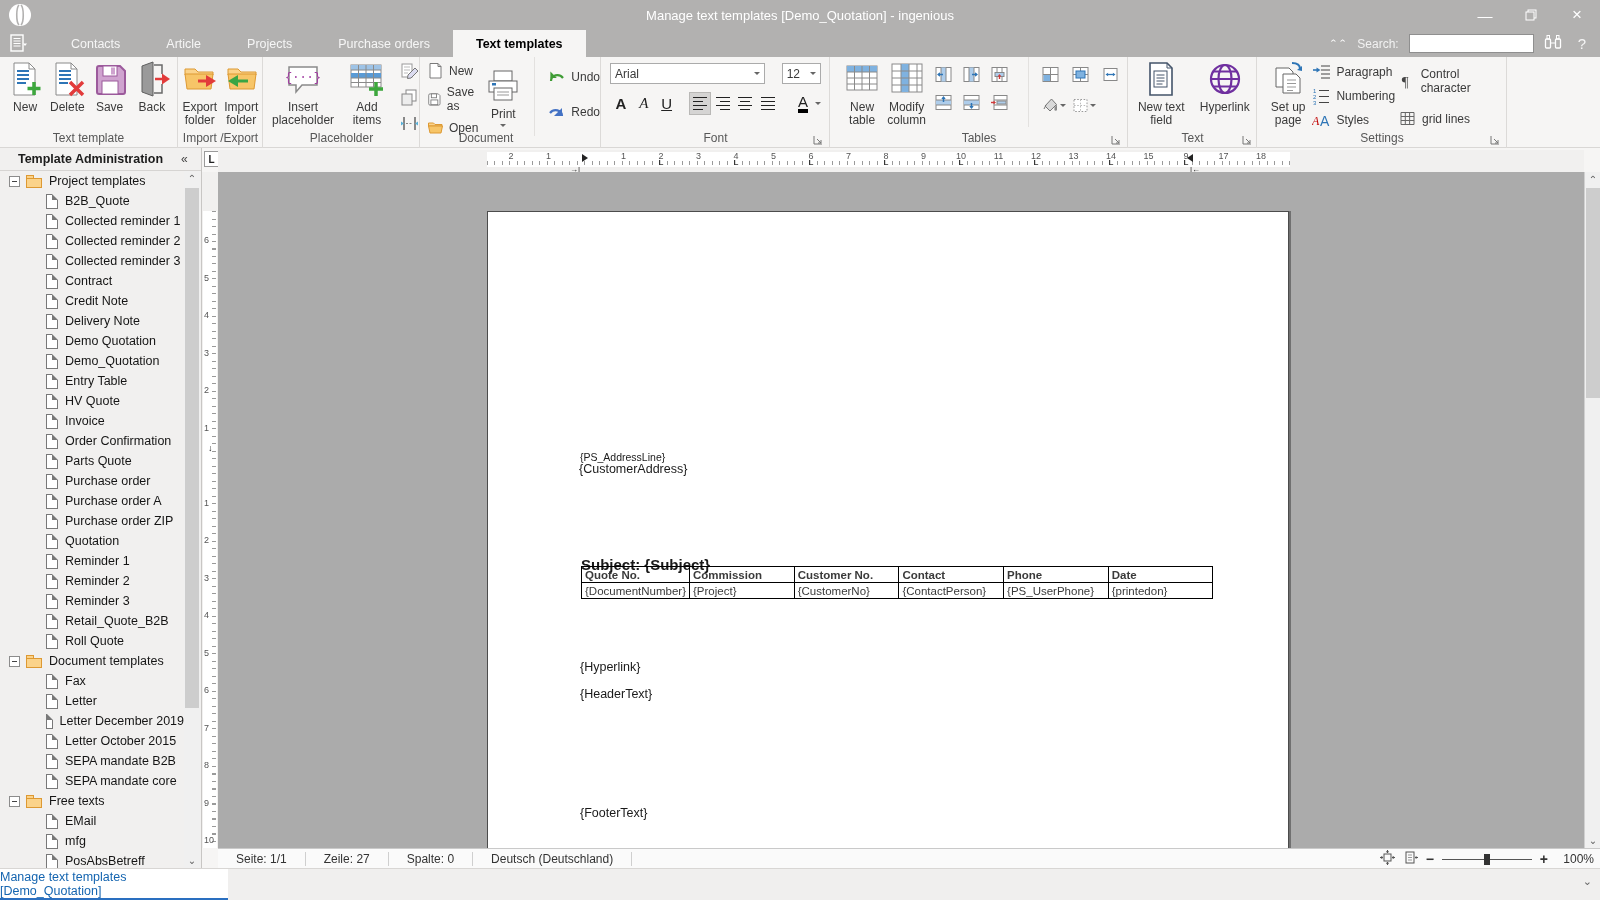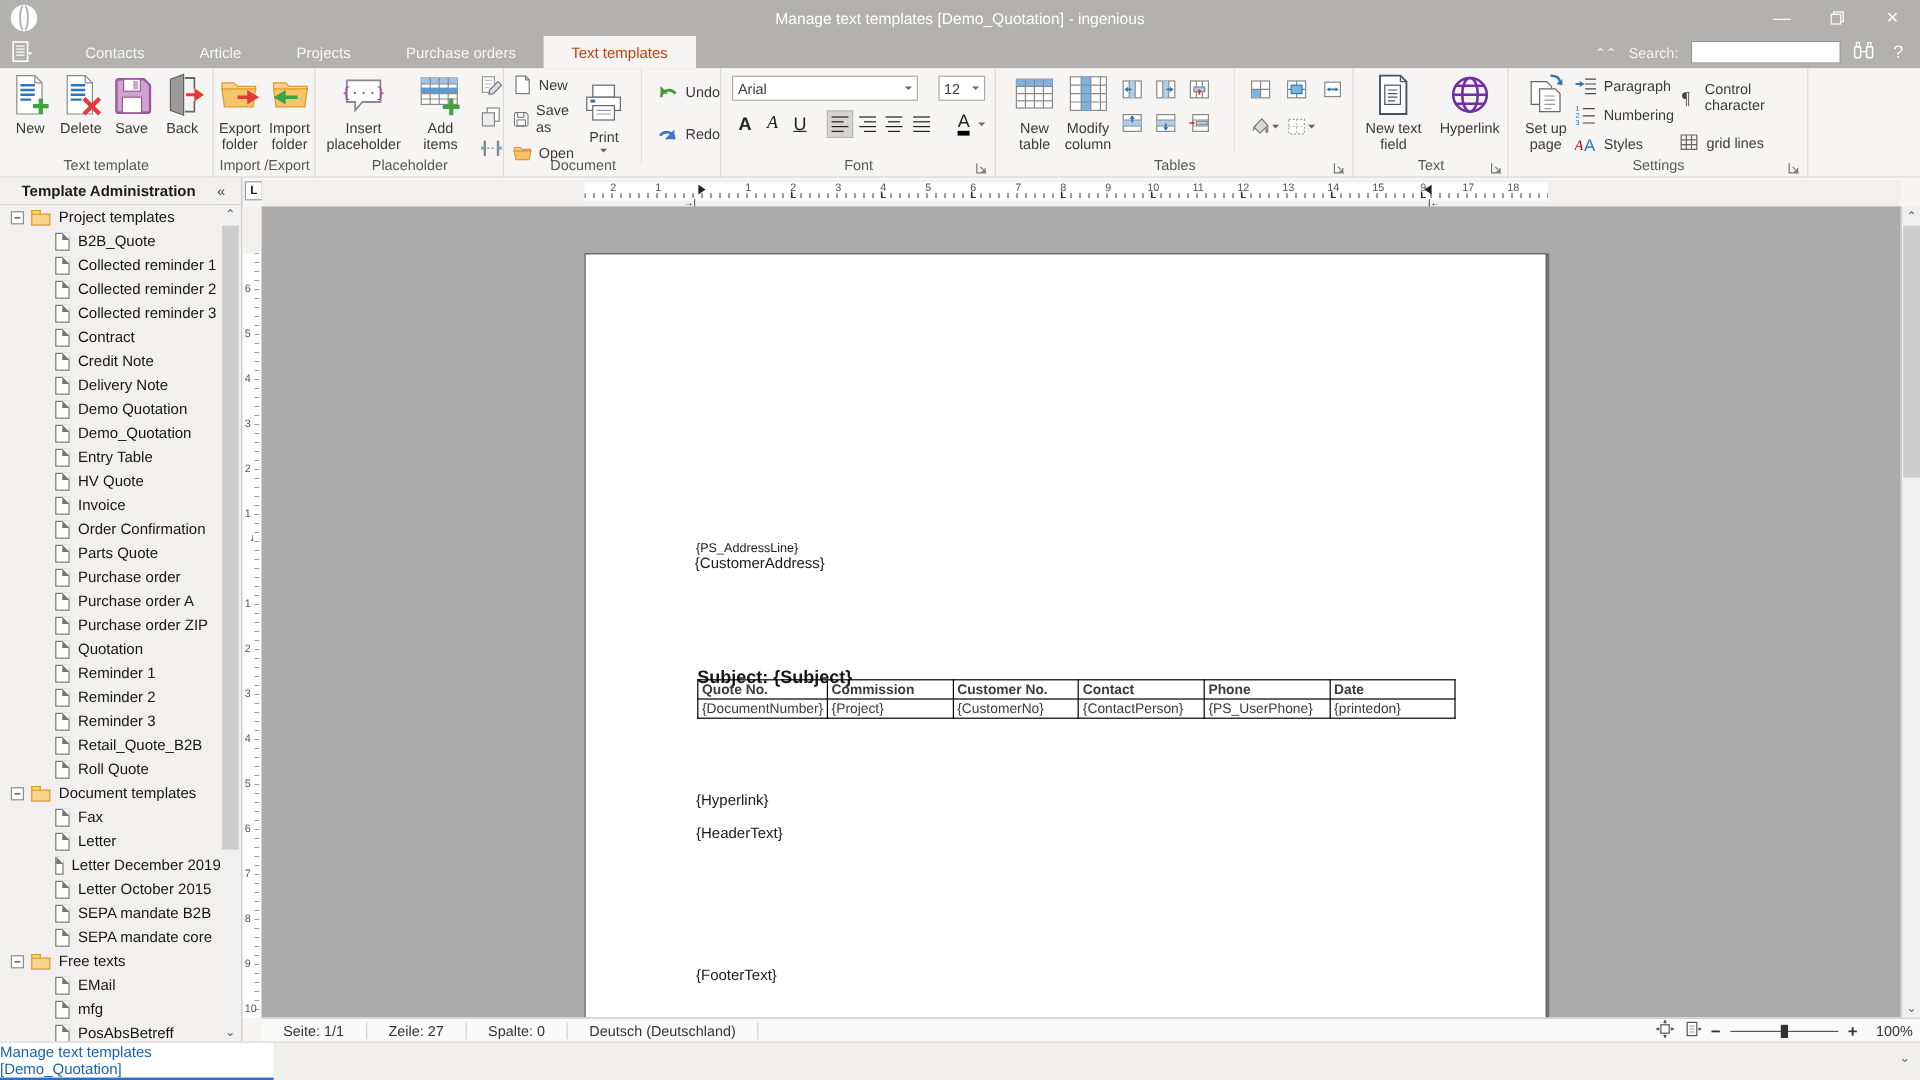--- a/index.html
+++ b/index.html
@@ -13,21 +13,21 @@
   #logo { position:absolute; left:8px; top:3px; width:24px; height:24px; }
   #title-text { position:absolute; left:0; width:100%; text-align:center; color:#fff; font-size:13px; }
   .wbtn { position:absolute; top:0; width:46px; height:30px; display:flex; align-items:center; justify-content:center; color:#fff; font-size:15px; }
   #btn-min { right:92px; } #btn-restore { right:46px; } #btn-close { right:0; font-size:17px; }
 
   
   #tabbar { left:0; top:30px; width:1600px; height:27px; background:#b2b1b0; }
   #appmenu { position:absolute; left:10px; top:3px; width:30px; height:22px; display:flex; align-items:center; color:#fff; }
   #tabs-host { position:absolute; left:48px; top:0; height:27px; display:flex; }
   .menutab { height:27px; padding:0 23px; display:flex; align-items:center; color:#f6f6f6; font-size:12.5px; }
-  .menutab.active { background:#f6f5f4; color:#c2410c; }
+  .menutab.active { background:#f6f5f4; color:#000000;font-weight:bold; }
   #searchrow { position:absolute; right:8px; top:0; height:27px; display:flex; align-items:center; gap:10px; color:#f2f2f2; }
   #ribbon-collapse { font-size:11px; color:#fff; transform:scaleY(.8); }
   #search-input { width:125px; height:19px; border:1px solid #8f8f8f; background:#fff; outline:none; font-size:12px; padding:0 3px; }
   #help-btn { font-size:15px; color:#f6f6f6; padding:0 6px; }
 
   
   #ribbon { left:0; top:57px; width:1600px; height:91px; background:#f6f5f4; border-bottom:1px solid #d9d7d5; }
   .rgroup { position:absolute; top:0; height:91px; border-right:1px solid #dddบcdb; }
   .rgroup { border-right:1px solid #dcdad8; }
   .glabel { position:absolute; bottom:3px; left:0; width:100%; text-align:center; color:#575757; font-size:12px; }

